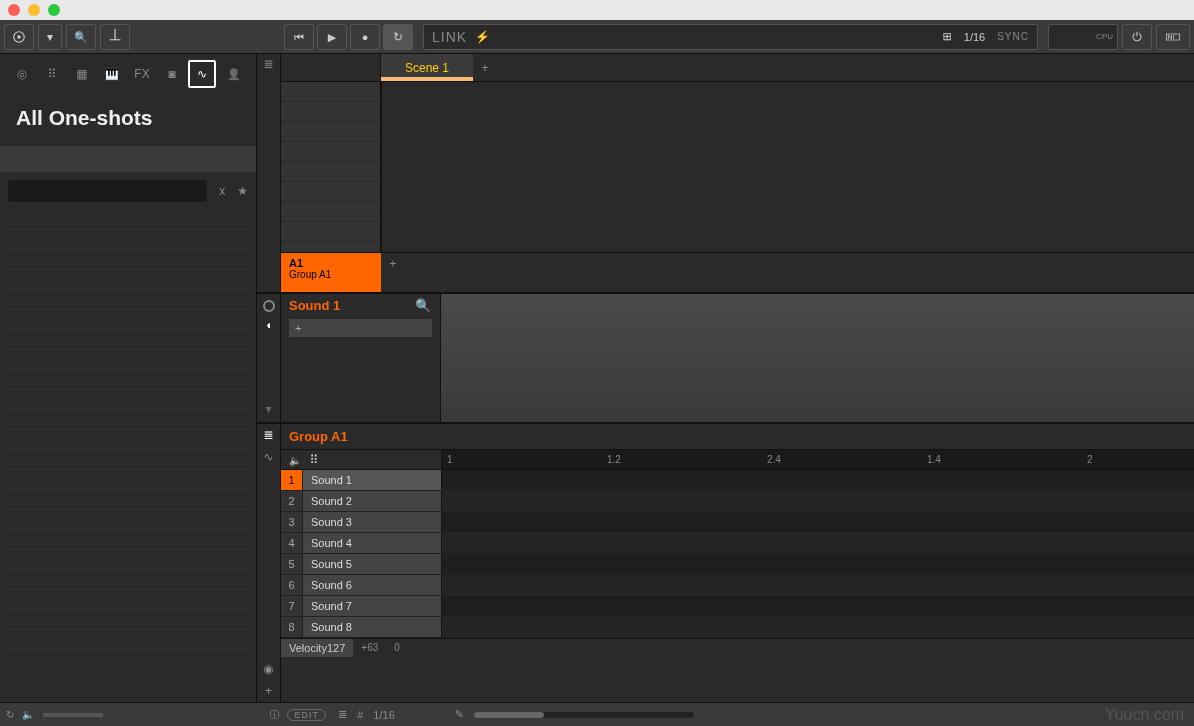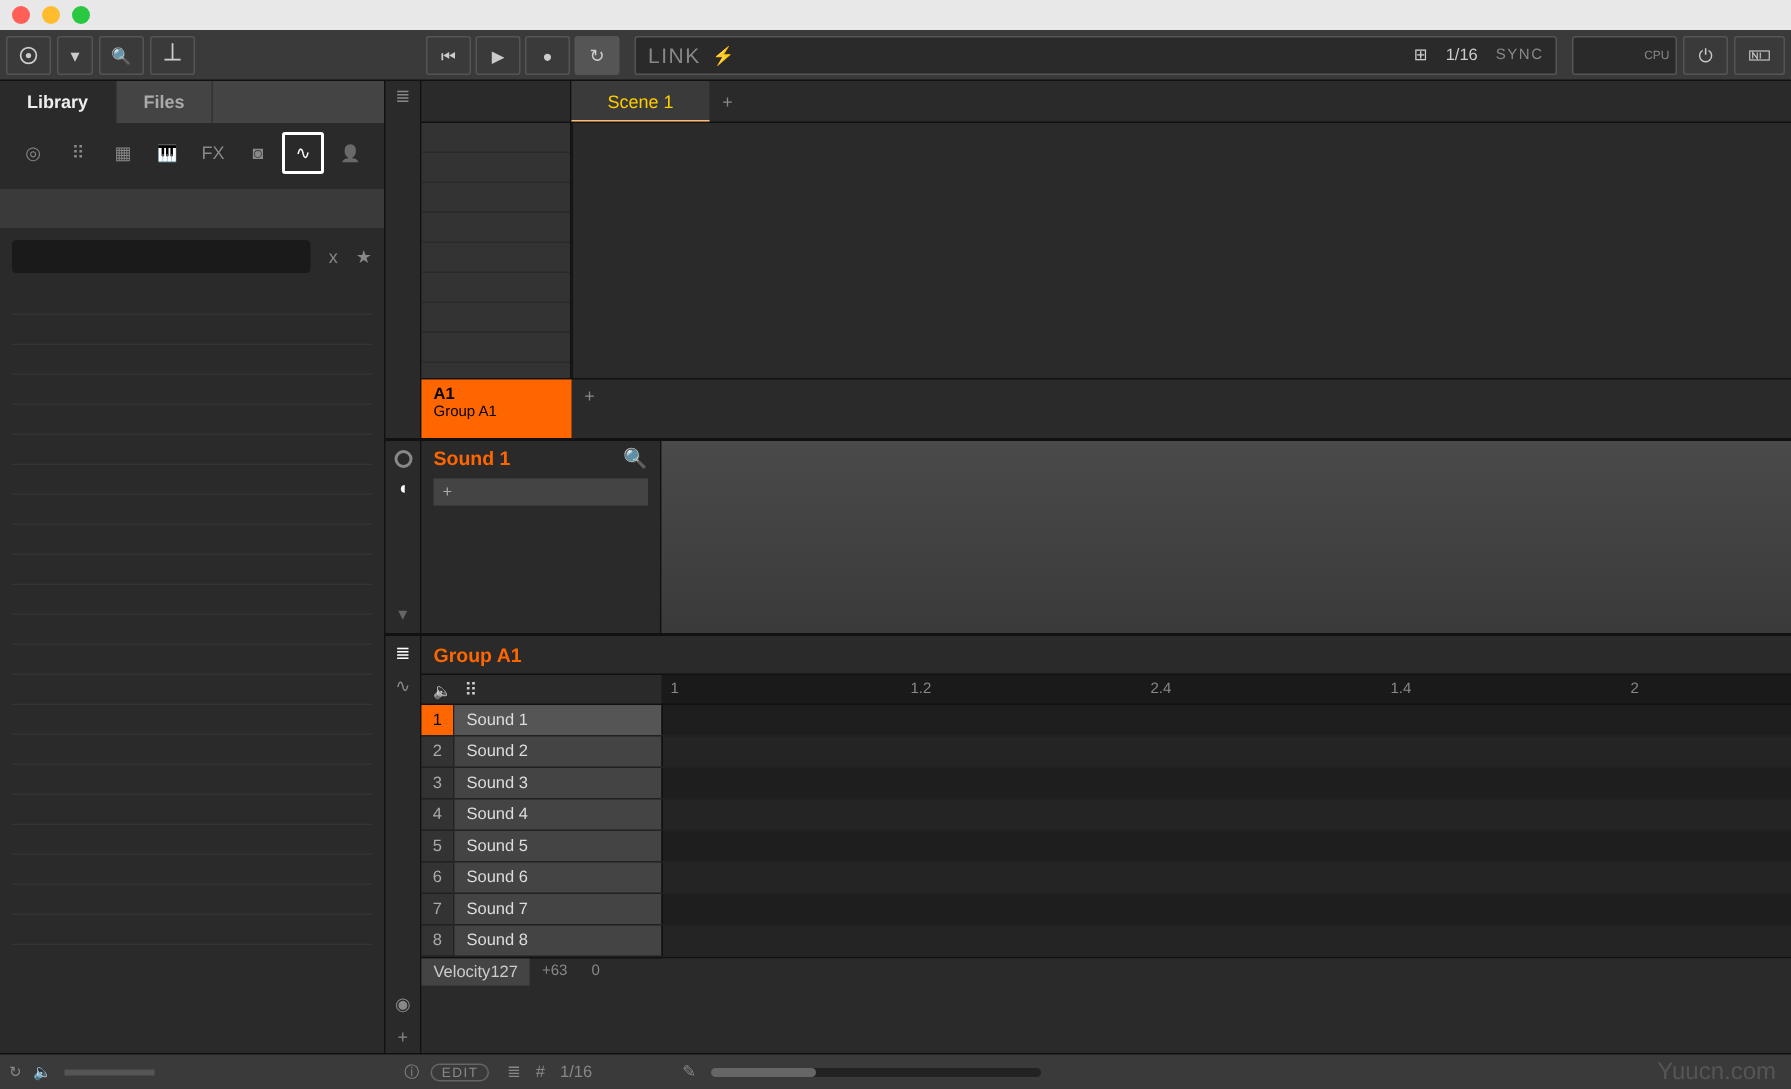--- a/index.html
+++ b/index.html
@@ -57,21 +57,21 @@
 .results-list { flex: 1; overflow-y: auto; padding: 4px 8px; }
 .result-row { height: 20px; border-bottom: 1px solid #333; }
 
 
 .arranger { display: flex; height: 240px; border-bottom: 2px solid #111; }
 .arranger-side { width: 24px; background: #2a2a2a; border-right: 1px solid #111; display: flex; flex-direction: column; }
 .arranger-side-btn { height: 20px; display: flex; align-items: center; justify-content: center; color: #888; cursor: pointer; }
 .arranger-body { flex: 1; display: flex; flex-direction: column; }
 .scene-header { display: flex; height: 28px; background: #2a2a2a; border-bottom: 1px solid #111; }
 .scene-spacer { width: 100px; border-right: 1px solid #111; }
-.scene-tab { background: #3a3a3a; border-bottom: 1px solid #fdba74; color: #ffcc00; padding: 0 24px; line-height: 28px; font-size: 12px; cursor: pointer; }
+.scene-tab { background: #3a3a3a; border-bottom: 4px solid #fdba74; color: #ffcc00; padding: 0 24px; line-height: 28px; font-size: 12px; cursor: pointer; }
 .scene-add { width: 24px; text-align: center; line-height: 28px; color: #888; cursor: pointer; }
 .pattern-area { flex: 1; display: flex; }
 .pattern-lane-labels { width: 100px; background: #333; border-right: 1px solid #111; }
 .pattern-lane-labels .lane { height: 20px; border-bottom: 1px solid #2a2a2a; }
 .pattern-grid { flex: 1; background: #2a2a2a; position: relative; }
 .pattern-grid .col-border { position: absolute; left: 0; top: 0; bottom: 0; width: 1px; background: #111; }
 .group-row { display: flex; height: 40px; background: #2a2a2a; border-top: 1px solid #111; }
 .group-cell { width: 100px; background: #ff6600; padding: 4px 8px; color: #000; font-size: 11px; font-weight: bold; cursor: pointer; }
 .group-cell .sub { font-weight: normal; font-size: 10px; }
 .group-add { width: 24px; text-align: center; padding-top: 4px; color: #888; cursor: pointer; }
@@ -200,42 +200,38 @@
     <svg viewBox="0 0 28 14">
         <rect x="1" y="1" width="26" height="12" fill="none" stroke="#ccc" stroke-width="1.5"></rect>
         <path d="M5 11 V3 L11 11 V3 M15 3 V11" stroke="#ccc" stroke-width="1.5" fill="none"></path>
       </svg>
   </div>
 </div>
 
 <div class="main">
 
   <div class="left-panel">
-    <div class="lib-tabs">
-      <div class="lib-tab active">Library</div>
-      <div class="lib-tab">Files</div>
-      <div class="lib-tab" style="flex:1;border-right:none"></div>
-    </div>
     <div class="cat-row">
       <div class="cat-icon">◎</div>
       <div class="cat-icon">⠿</div>
       <div class="cat-icon">▦</div>
       <div class="cat-icon">
           <span class="i-keys"></span>
         </div>
       <div class="cat-icon">FX</div>
       <div class="cat-icon">◙</div>
       <div class="cat-icon active">
           <span class="i-wave"></span>
         </div>
       <div class="cat-spacer"></div>
       <div class="cat-icon">
           <span class="i-user"></span>
         </div>
     </div>
+    <div class="browser-title">All One-shots</div>
     <div class="filter-strip"></div>
     <div class="search-row">
       <input class="search-input" style="">
       <span class="clear-x">x</span>
       <span class="star-icon">★</span>
     </div>
     <div class="results-list">
       <div class="result-row"></div>
       <div class="result-row"></div>
       <div class="result-row"></div>

